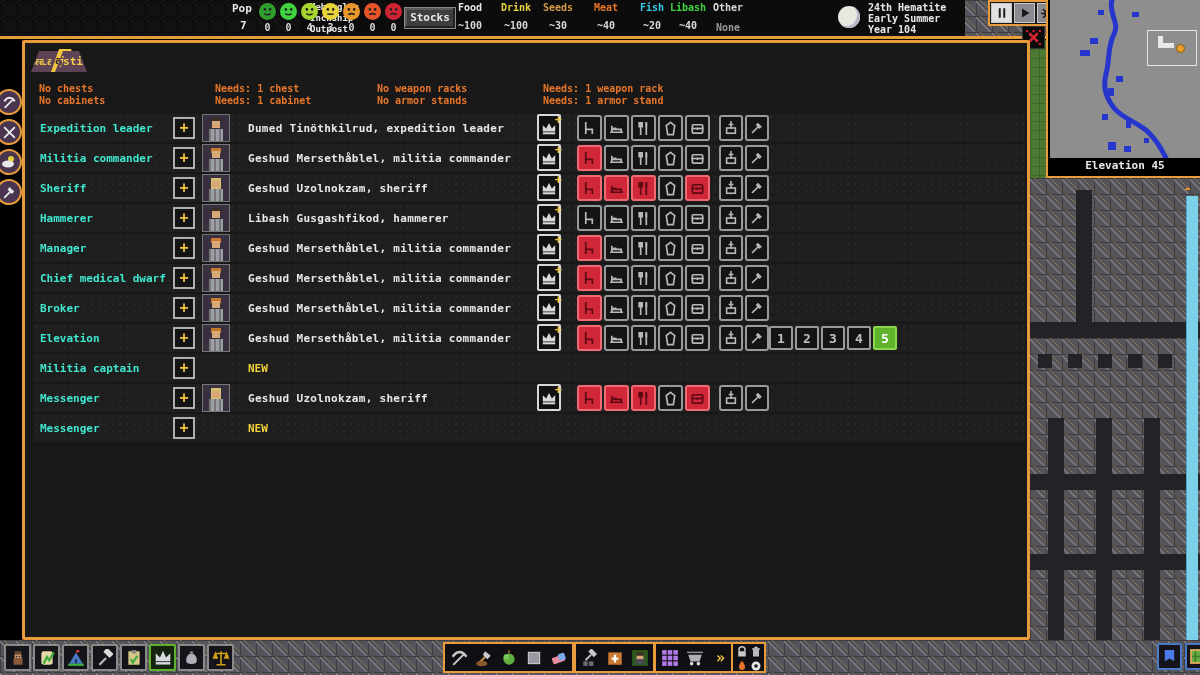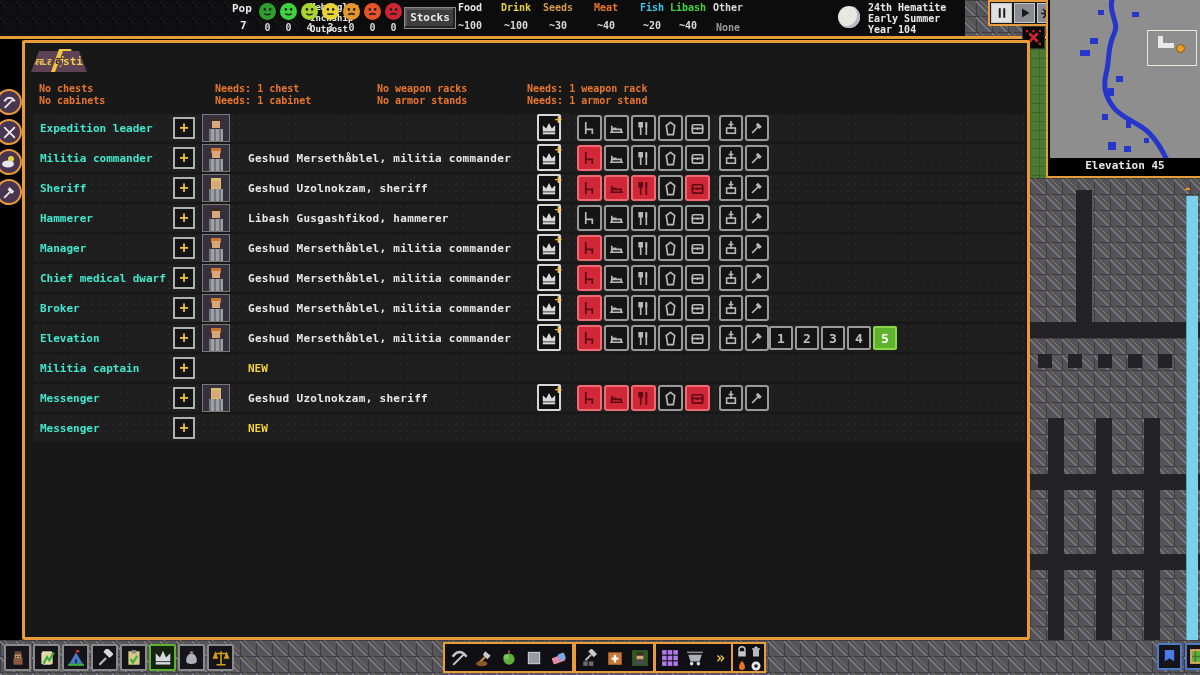--- a/index.html
+++ b/index.html
@@ -309,32 +309,33 @@
         <div class="inner">Justice</div>
       </div>
     </div>
   <div id="warnings">
       <div class="warn" style="left: 14px; top: 40px;">No chests
 No cabinets</div>
       <div class="warn" style="left: 190px; top: 40px;">Needs: 1 chest
 Needs: 1 cabinet</div>
       <div class="warn" style="left: 352px; top: 40px;">No weapon racks
 No armor stands</div>
-      <div class="warn" style="left: 502px; top: 40px;">Needs: 1 weapon rack
+      <div class="warn" style="left: 518px; top: 40px;">Needs: 1 weapon rack
 Needs: 1 armor stand</div>
     </div>
   <div id="rows">
       <div class="row">
         <div class="r-title">Expedition leader</div>
         <div class="r-plus">+</div>
         <div class="r-portrait">
           <div class="hair hair-dark"></div>
           <div class="face"></div>
           <div class="body"></div>
         </div>
+        <div class="r-name">Dumed Tinöthkilrud, expedition leader</div>
         <div class="crown-box">
           <span style="position:relative;display:inline-block">
             <svg width="18" height="16" viewBox="0 0 16 14">
               <path d="M2.5 10V4.5L5.5 7.5 8 2.5 10.5 7.5 13.5 4.5V10Z" fill="#d8d8d8"></path>
               <rect x="2.5" y="10.8" width="11" height="1.8" fill="#d8d8d8"></rect>
             </svg>
             <span style="position:absolute;right:-4px;top:-7px;color:#f2c53d;font-size:12px">+</span>
           </span>
         </div>
         <div class="icon-box" style="left: 544px;">

